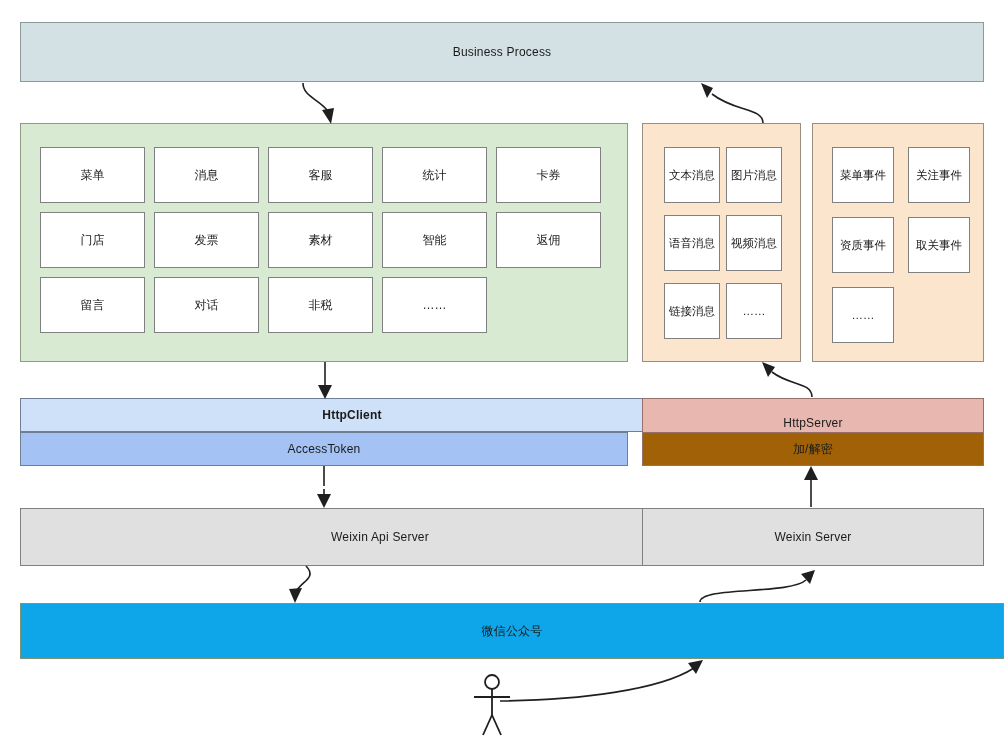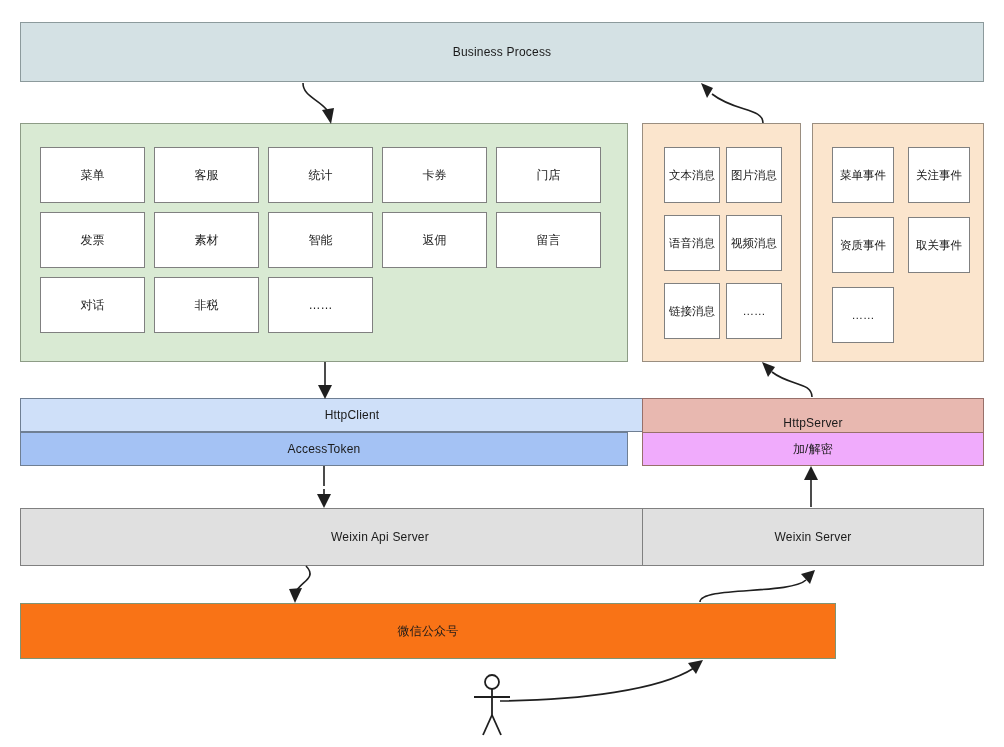--- a/index.html
+++ b/index.html
@@ -103,57 +103,58 @@
     text-align: center;
     color: #1a1a1a;
   }
   .cell.small { font-size: 11.5px; }
   
   .bar-httpclient {
     left: 20px; top: 398px;
     width: 664px; height: 34px;
     background: #cfe0f9;
     border-color: #6f7f93;
+    font-weight: bold;
   }
   .bar-accesstoken {
     left: 20px; top: 432px;
     width: 608px; height: 34px;
     background: #a4c2f4;
     border-color: #6f7f93;
   }
   .bar-httpserver {
     left: 642px; top: 398px;
     width: 342px; height: 50px;
     background: #e8b8b0;
     border-color: #97706a;
   }
   .bar-encrypt {
     left: 642px; top: 432px;
     width: 342px; height: 34px;
-    background: #f0abfc;
+    background: #a16207;
     border-color: #97706a;
   }
   
   .bar-apiserver {
     left: 20px; top: 508px;
     width: 720px; height: 58px;
     background: #e0e0e0;
     border-color: #808080;
   }
   .bar-weixinserver {
     left: 642px; top: 508px;
     width: 342px; height: 58px;
     background: #e0e0e0;
     border-color: #808080;
   }
   
   .bar-official {
     left: 20px; top: 603px;
-    width: 816px; height: 56px;
-    background: #f97316;
+    width: 984px; height: 56px;
+    background: #0ea5e9;
     border-color: #7f9475;
   }
   
   #arrows {
     position: absolute;
     left: 0; top: 0;
     width: 1004px; height: 747px;
     pointer-events: none;
   }
   #arrows path, #arrows line, #arrows circle {
@@ -167,20 +168,21 @@
 </head>
 <body>
 
 <div id="canvas">
 
   <div class="node bar-business">Business Process</div>
 
   <div class="node panel-green"></div>
   <div class="grid grid-green">
     <div class="cell">菜单</div>
+    <div class="cell">消息</div>
     <div class="cell">客服</div>
     <div class="cell">统计</div>
     <div class="cell">卡券</div>
     <div class="cell">门店</div>
     <div class="cell">发票</div>
     <div class="cell">素材</div>
     <div class="cell">智能</div>
     <div class="cell">返佣</div>
     <div class="cell">留言</div>
     <div class="cell">对话</div>

